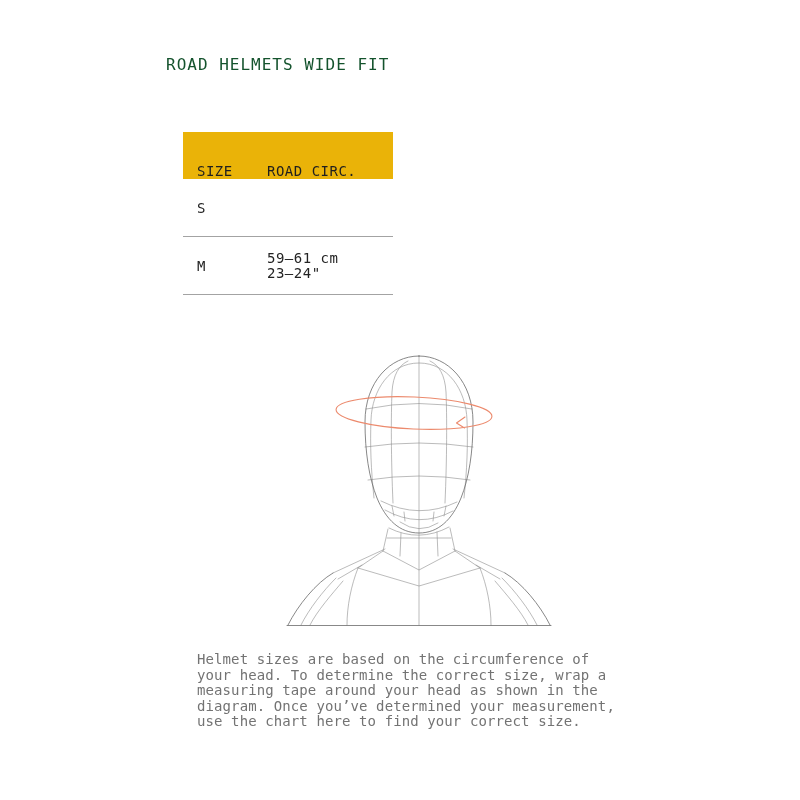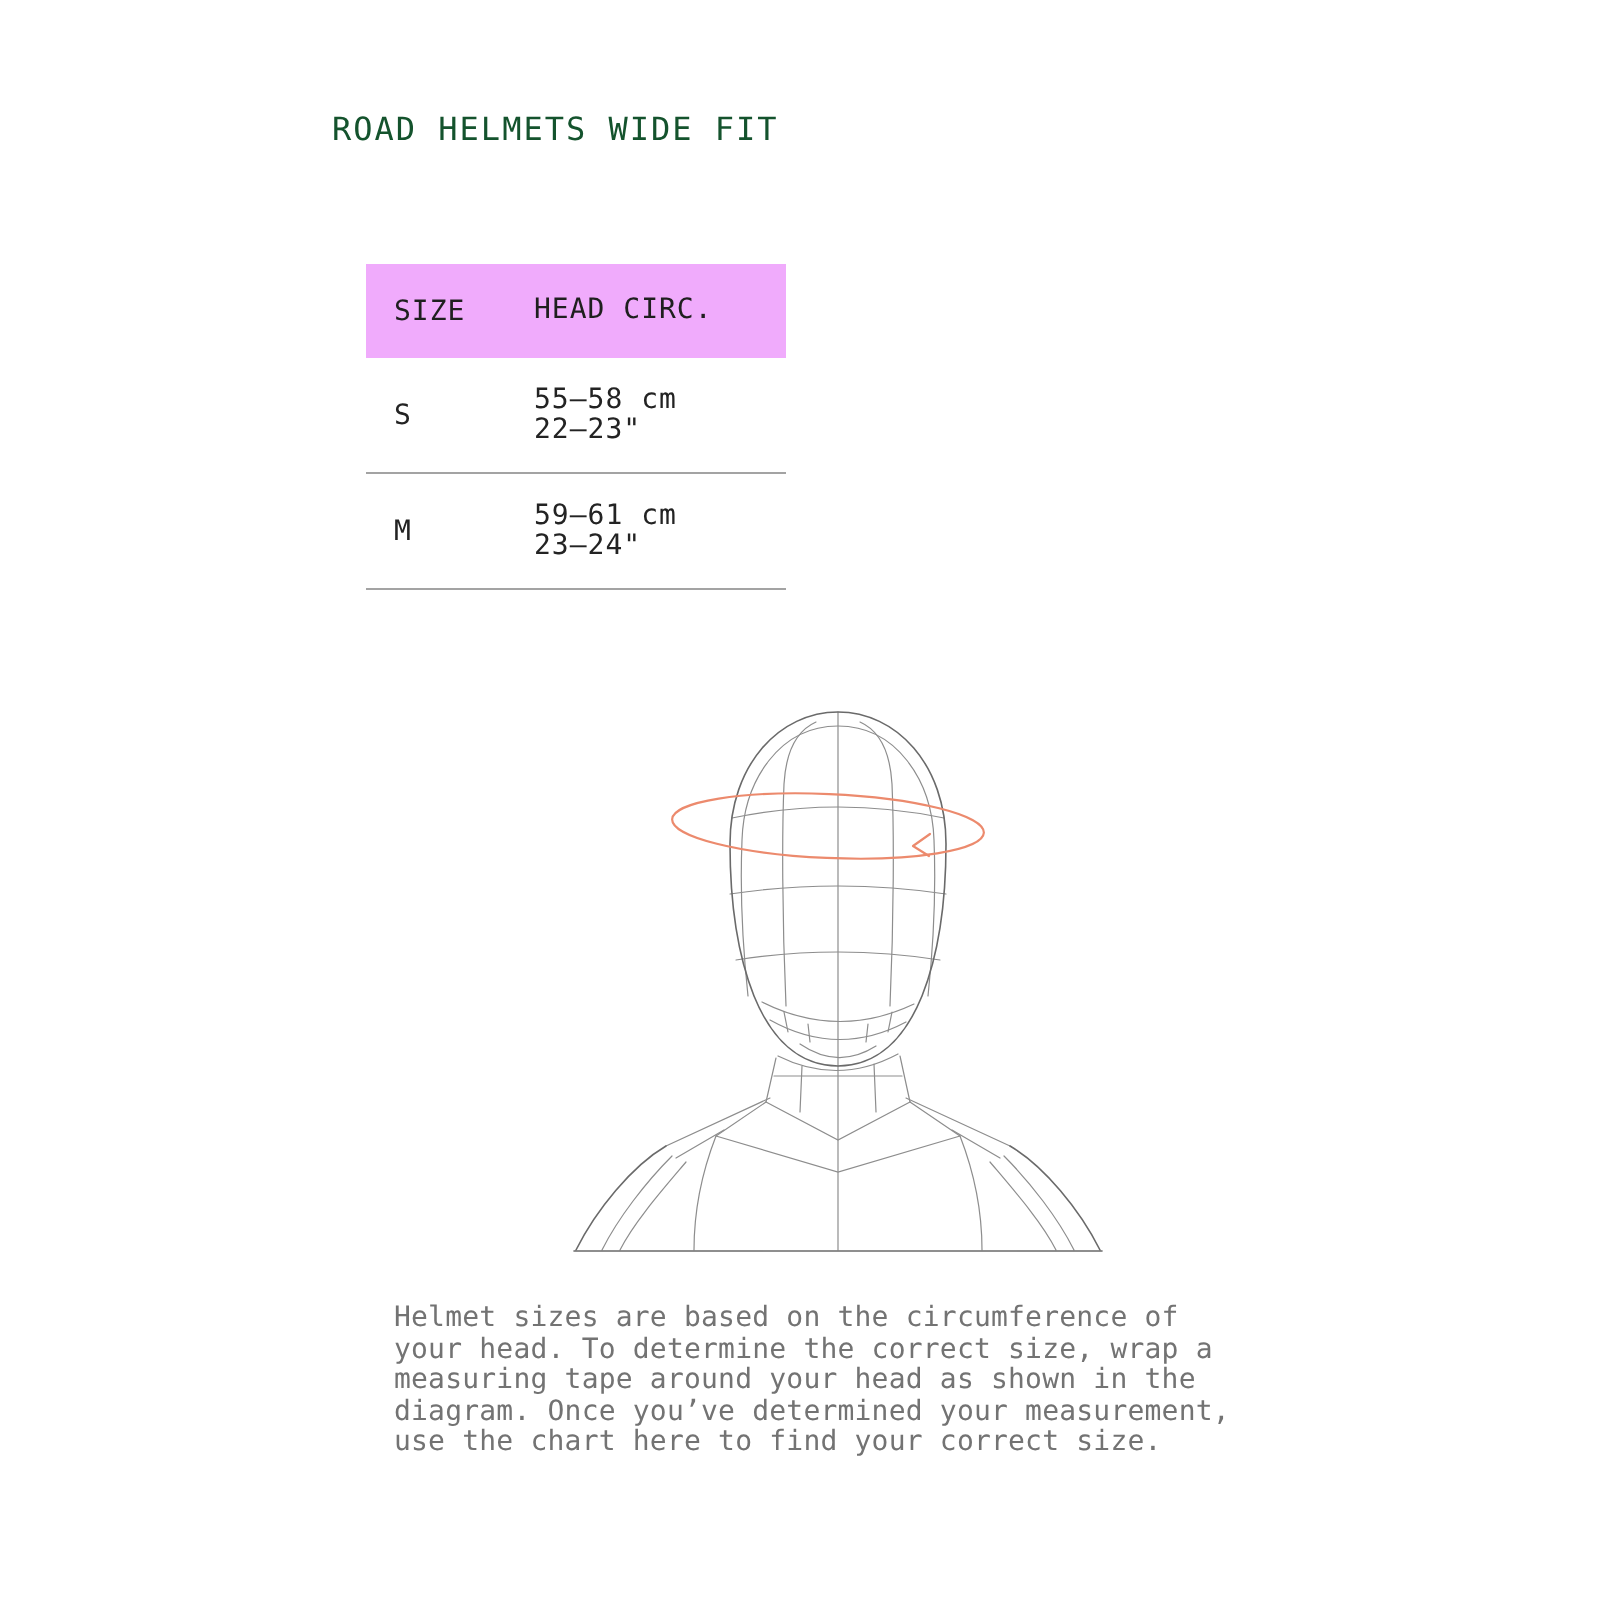--- a/index.html
+++ b/index.html
@@ -8,22 +8,22 @@
   .page { position:relative; width:800px; height:800px; background:#ffffff; overflow:hidden; }
 
   .title {
     position:absolute; left:166px; top:55px;
     font-size:16px; font-weight:normal; letter-spacing:1px;
     color:#14532d; white-space:nowrap;
   }
 
   .size-table { position:absolute; left:183px; top:132px; width:210px; font-size:14px; }
   .size-table .thead {
-    display:flex; align-items:center; height:47px;
-    background:#f0abfc; letter-spacing:0.5px; color:#1f1f1f;
+    display:flex; align-items:flex-end; height:47px;
+    background:#eab308; letter-spacing:0.5px; color:#1f1f1f;
   }
   .size-table .trow {
     display:flex; align-items:center; height:58px;
     border-bottom:1px solid #a3a3a3; letter-spacing:0.5px;
   }
   .col-size { width:84px; padding-left:14px; flex:none; }
   .col-circ { flex:1; line-height:15px; }
   .col-circ div { white-space:nowrap; }
 
   .diagram-svg { position:absolute; left:271px; top:342px; width:296px; height:292px; }
@@ -37,28 +37,24 @@
 </head>
 <body>
 
 <div class="page">
 
   <h1 class="title">ROAD HELMETS WIDE FIT</h1>
 
   <div class="size-table">
     <div class="thead">
       <span class="col-size">SIZE</span>
-      <span class="col-circ">HEAD CIRC.</span>
+      <span class="col-circ">ROAD CIRC.</span>
     </div>
     <div class="trow">
       <span class="col-size">S</span>
-      <span class="col-circ">
-        <div>55–58 cm</div>
-        <div>22–23"</div>
-      </span>
     </div>
     <div class="trow">
       <span class="col-size">M</span>
       <span class="col-circ">
         <div>59–61 cm</div>
         <div>23–24"</div>
       </span>
     </div>
   </div>
 

